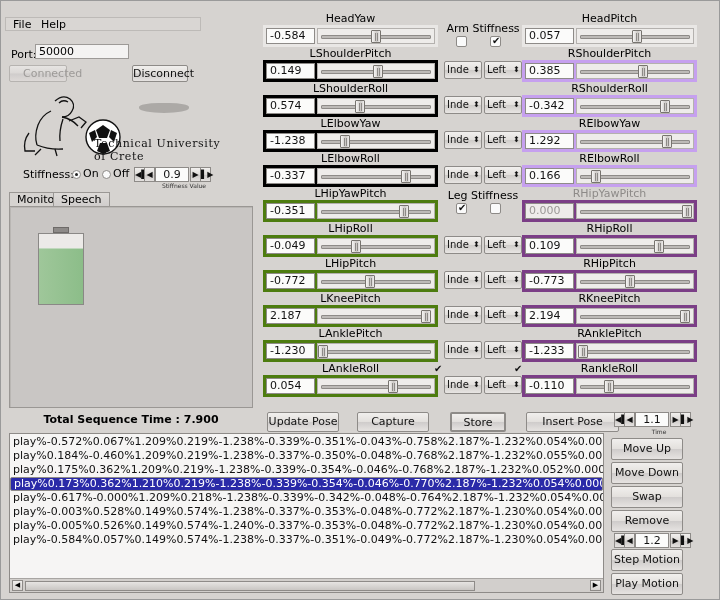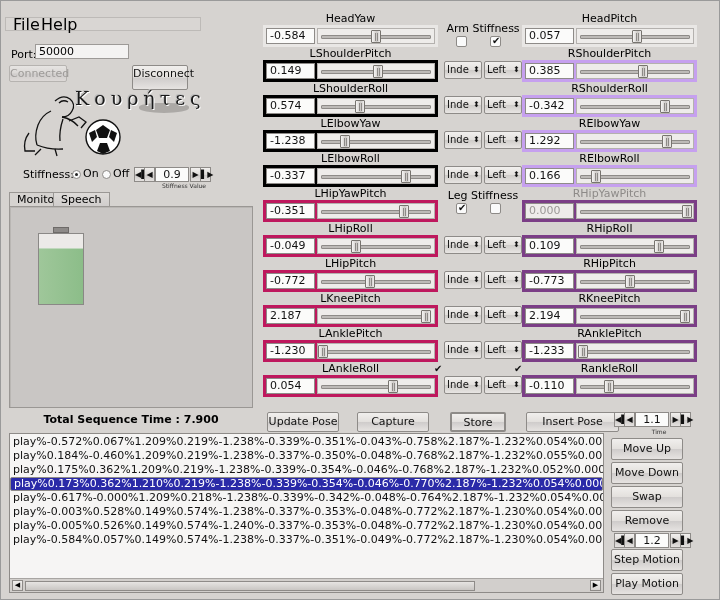--- a/index.html
+++ b/index.html
@@ -39,42 +39,42 @@
   #tb-max{right:24px;}
   #tb-close{right:4px;}
 
   
   #menubar{
     position:absolute;left:4px;top:16px;width:196px;height:14px;
     background:#d9d6d3;border:1px solid #bdbab7;box-sizing:border-box;
   }
   .menuitem{
     position:absolute;top:0;height:14px;line-height:14px;padding:0 5px;
-    font-size:16px;cursor:default;
+    font-size:11px;cursor:default;
   }
   #m-file{left:2px;}
   #m-help{left:30px;}
   #port-label{position:absolute;left:10px;top:47px;font-size:11px;}
   #port-input{
     position:absolute;left:34px;top:43px;width:94px;height:15px;
     background:#f4f3f2;border:1px solid #9d9a97;box-sizing:border-box;
     font-family:inherit;font-size:11px;padding:0 3px;color:#000;
   }
   .btn{
     background:linear-gradient(to bottom,#f1efed 0%,#e3e0dd 48%,#cfcccb 52%,#e6e3e1 100%);
     border:1px solid #8e8b88;border-radius:2px;box-sizing:border-box;
     font-family:inherit;font-size:11px;text-align:center;color:#111;
     cursor:default;
   }
   .btn.disabled{color:#9d9a98;
     background:linear-gradient(to bottom,#e6e4e2 0%,#dbd8d6 48%,#cfcccb 52%,#ddd9d7 100%);
     border-color:#b6b3b0;}
   .btn.defaulted{border:2px solid #8e8b88;}
-  #connected-btn{position:absolute;left:8px;top:64px;width:58px;height:17px;line-height:15px;}
-  #disconnect-btn{position:absolute;left:131px;top:64px;width:56px;height:25px;line-height:15px;}
+  #connected-btn{position:absolute;left:8px;top:64px;width:58px;height:17px;line-height:15px;padding-left:13px;}
+  #disconnect-btn{position:absolute;left:131px;top:64px;width:56px;height:17px;line-height:15px;}
 
   
   #logo-area{position:absolute;left:8px;top:84px;width:224px;height:72px;}
   #logo-greek{
     position:absolute;left:66px;top:2px;font-family:"DejaVu Serif","Liberation Serif",serif;
     font-size:19px;letter-spacing:5px;color:#1a1a1a;
     text-shadow:1px 1px 0 #fff, -1px -1px 0 #bbb;
   }
   #logo-latin{
     position:absolute;left:88px;top:28px;font-family:"DejaVu Serif","Liberation Serif",serif;
@@ -139,21 +139,21 @@
     font-size:11px;font-weight:bold;}
 
   
   .jrow{position:absolute;width:175px;}
   .jname{position:absolute;left:0;top:0;width:175px;text-align:center;font-size:11px;line-height:12px;}
   .jname.dim{color:#8d8a88;}
   .jbody{position:absolute;left:0;top:12px;width:175px;height:22px;box-sizing:border-box;
     display:flex;align-items:center;padding:0 3px;}
   .jbody.none{background:#e9e7e5;align-items:center;}
   .jbody.larm{background:#000000;}
-  .jbody.lleg{background:#be185d;justify-content:space-between;}
+  .jbody.lleg{background:#4d7c0f;justify-content:space-between;}
   .jbody.rarm{background:#c6a0ef;}
   .jbody.rleg{background:#7b3e86;}
   .jval{
     width:49px;height:16px;box-sizing:border-box;background:#fbfbfa;
     border:1px solid #8e8b88;font-size:11px;line-height:14px;padding:0 3px;color:#111;
   }
   .jval.dim{color:#9b9896;background:#eeecea;}
   .sl{position:relative;flex:1;height:16px;margin-left:2px;
       background:#eeecea;border:1px solid #b4b1ae;box-sizing:border-box;}
   .sl .track{position:absolute;left:3px;right:3px;top:6px;height:4px;
@@ -254,21 +254,21 @@
       </g>
       <circle cx="92" cy="48" r="17" fill="#fff" stroke="#111" stroke-width="1.4"></circle>
       <g fill="#111">
         <polygon points="92,36 99,41 96,49 88,49 85,41"></polygon>
         <polygon points="78,44 84,41 86,48 81,53"></polygon>
         <polygon points="106,44 100,41 98,48 103,53"></polygon>
         <polygon points="86,62 89,54 96,54 99,62 92,65"></polygon>
       </g>
     </svg>
     <div id="logo-smear"></div>
-    <div id="logo-greek">Κουρήτες</div>
+    <div id="logo-sub">Technical University of Crete</div>
   </div>
 
   <div id="stiff-label">Stiffness:</div>
   <div class="radio on" id="rad-on"></div>
   <div id="rad-on-lbl">On</div>
   <div class="radio" id="rad-off"></div>
   <div id="rad-off-lbl">Off</div>
   <div class="spin" id="stiff-spin">
     <div class="spinbtn">◀▌</div>
     <div class="spinbtn">◀</div>

